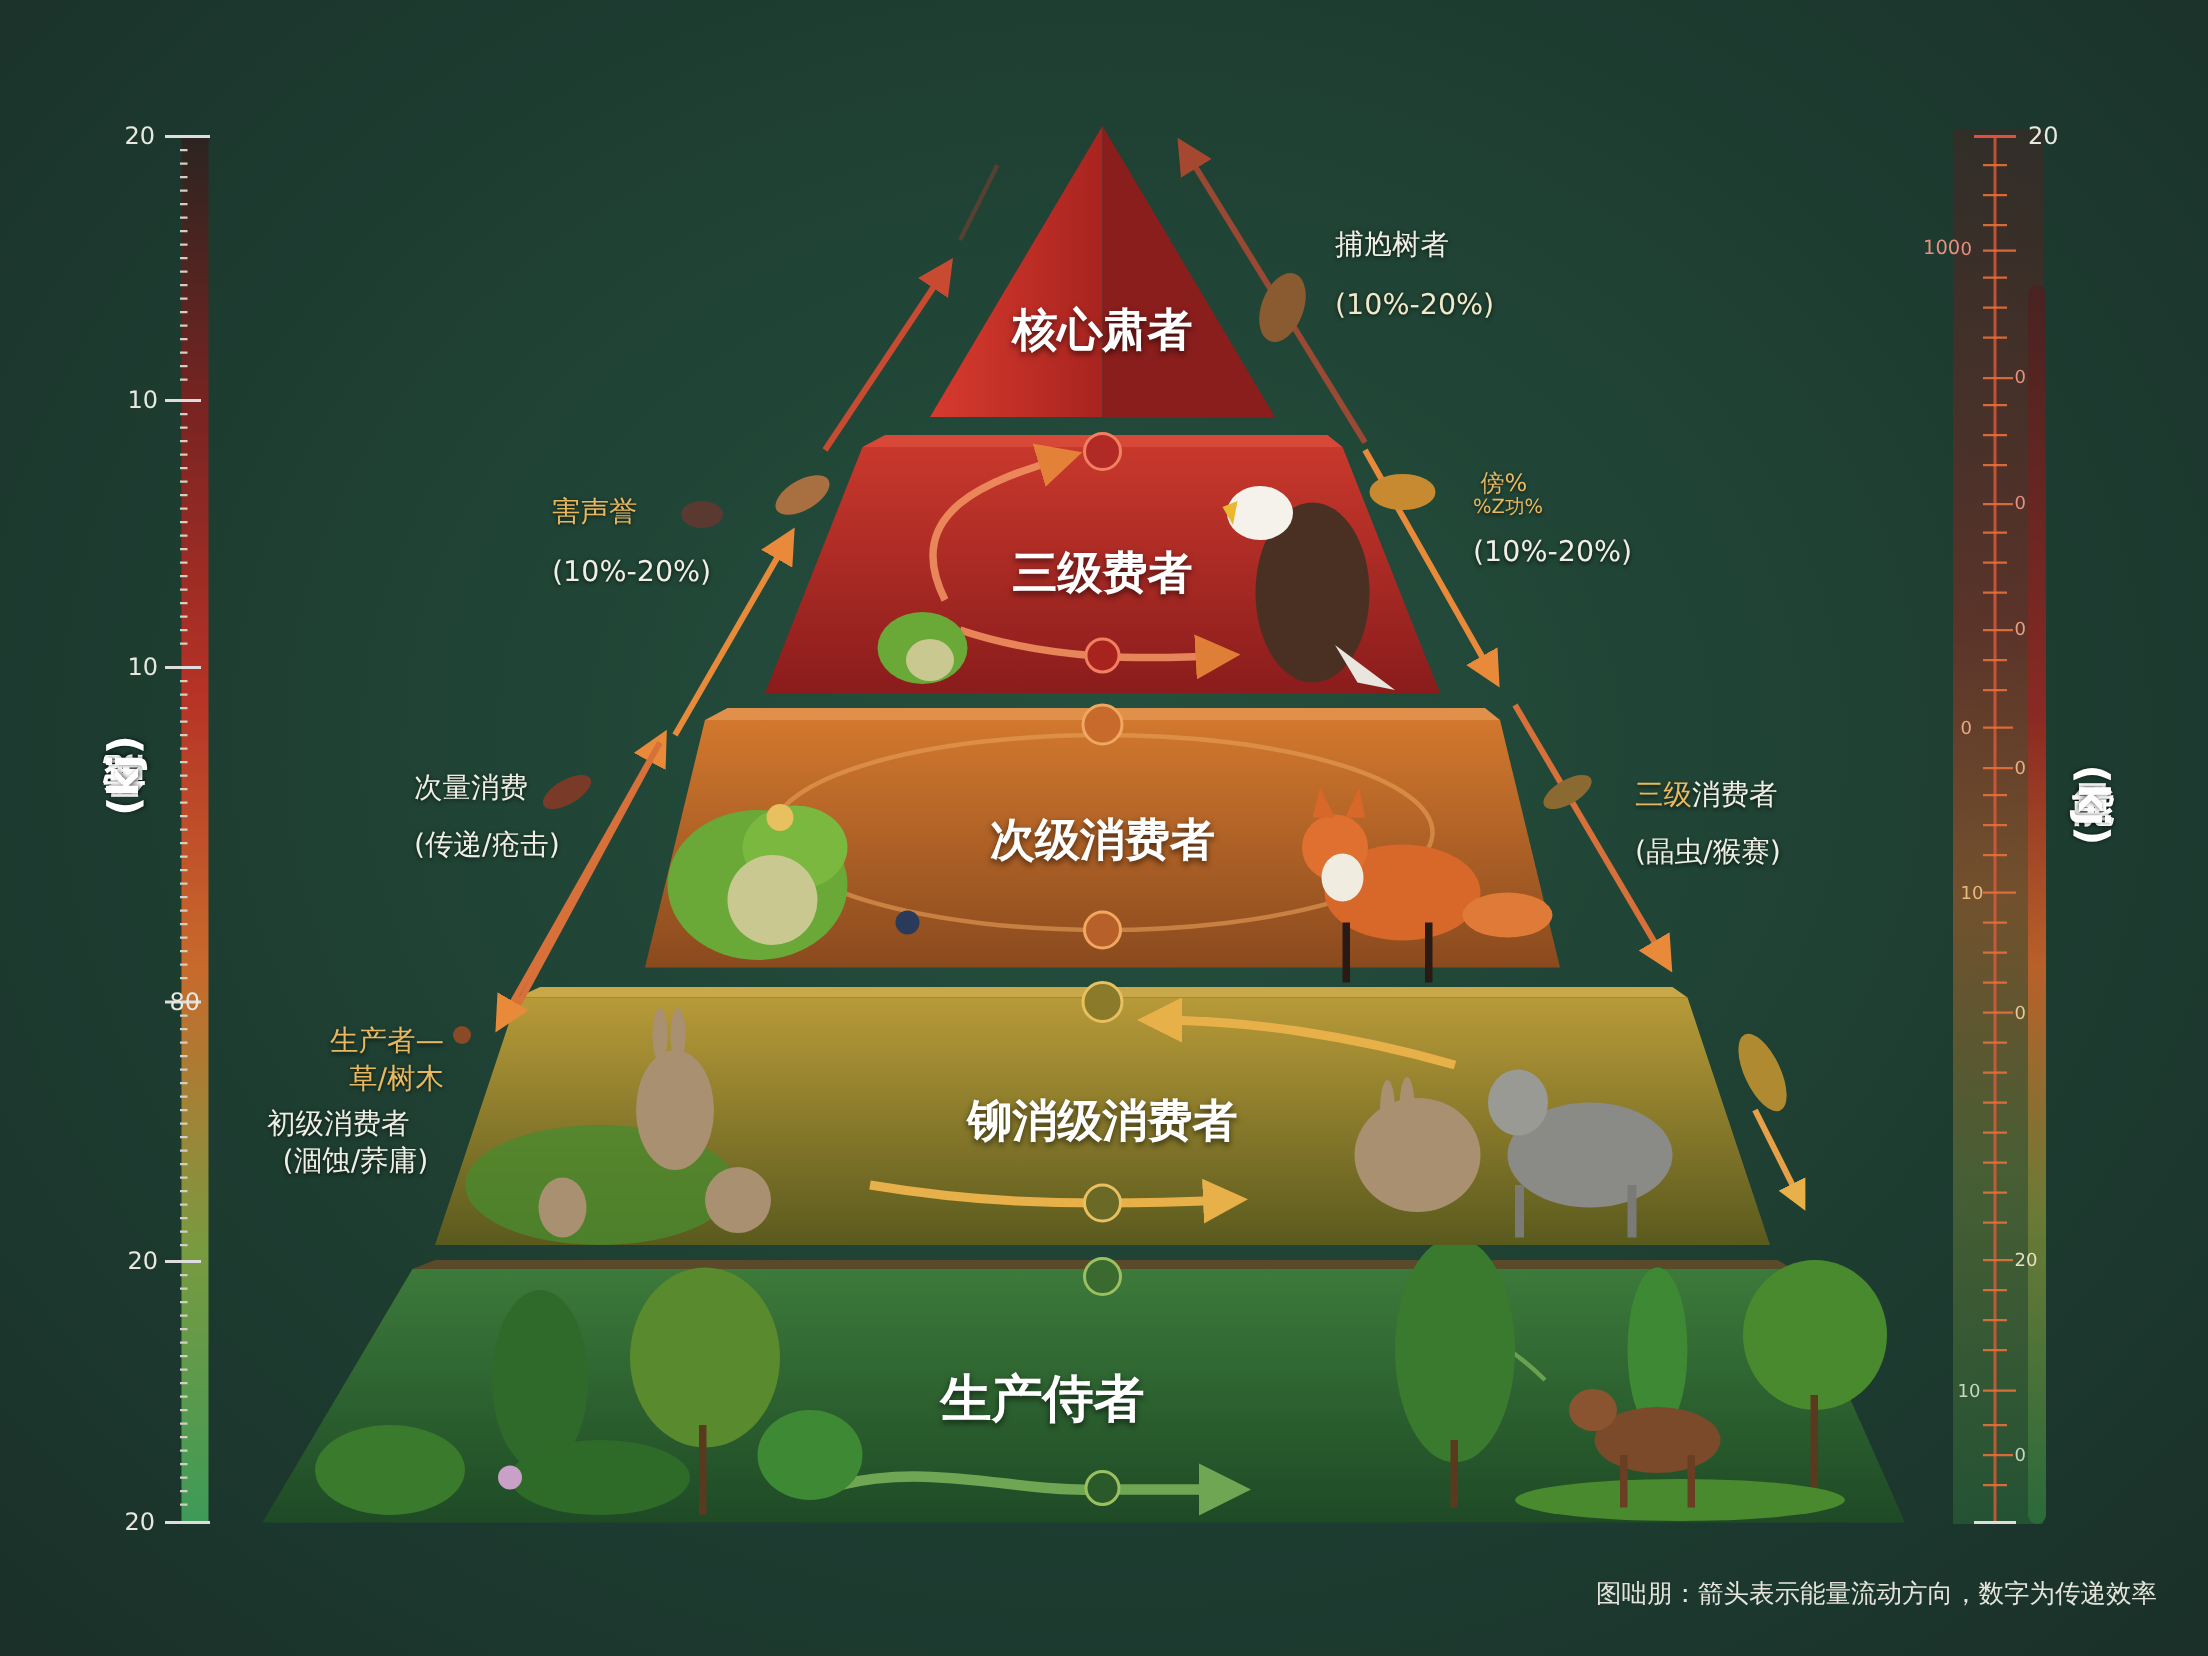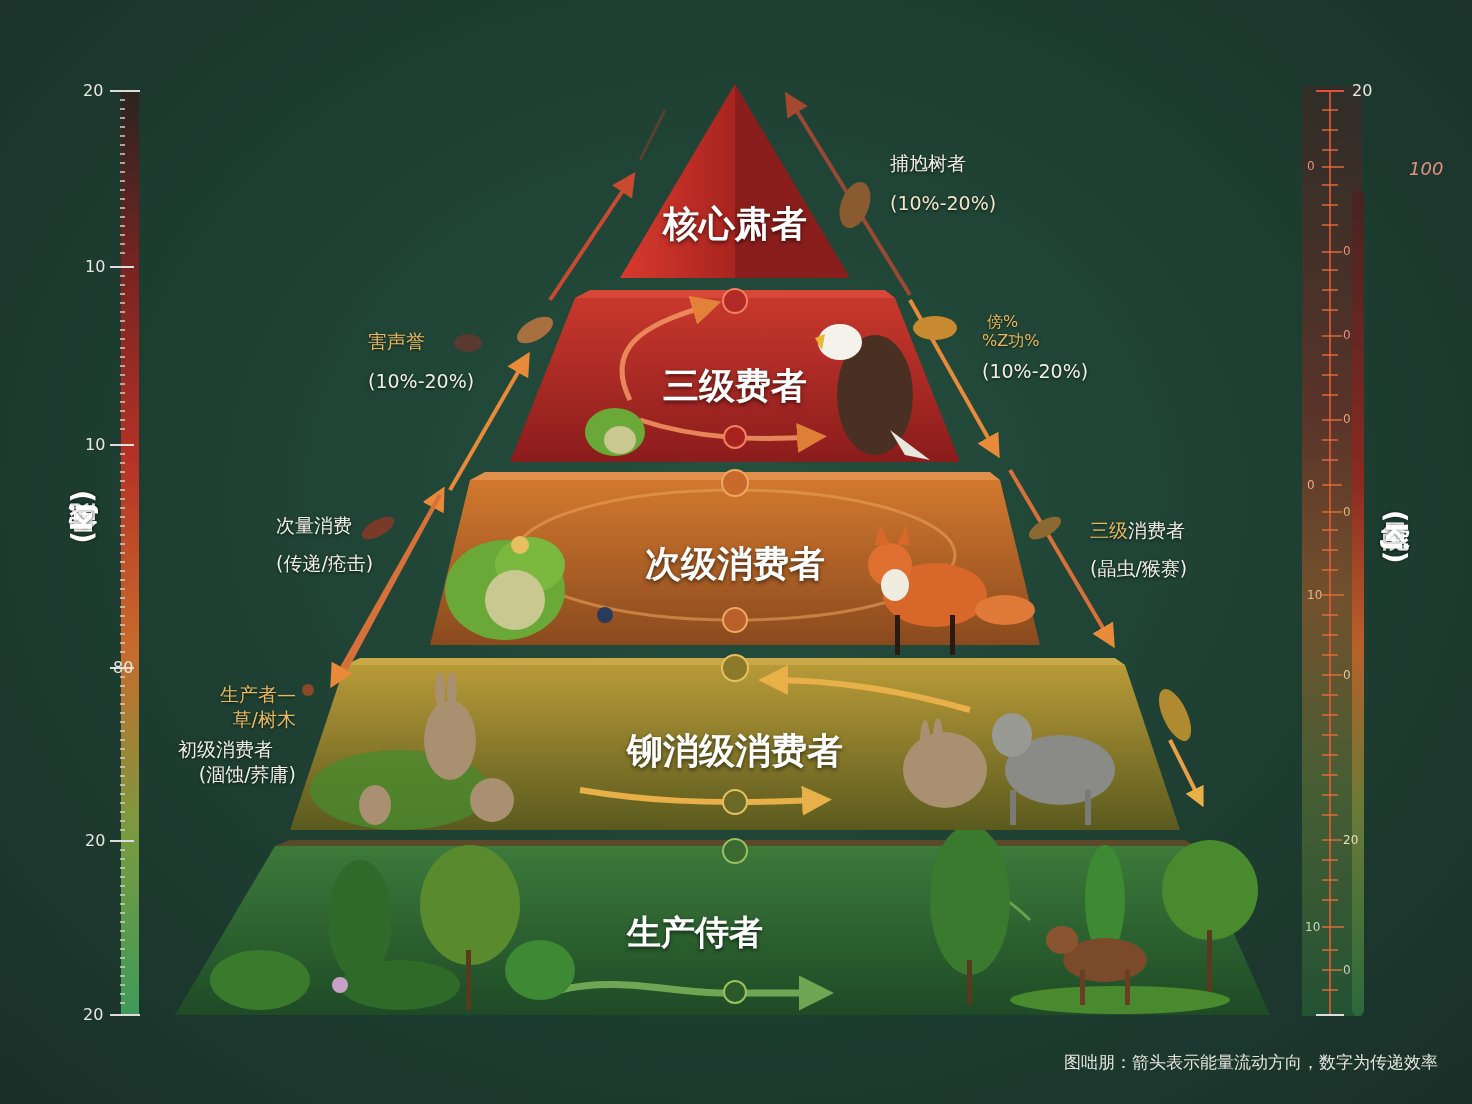--- a/index.html
+++ b/index.html
@@ -1,20 +1,20 @@
 <!DOCTYPE html>
 <html><head>
 <meta charset="utf-8">
 <style>
   html,body{margin:0;padding:0;}
   body{width:1472px;height:1104px;overflow:hidden;position:relative;
     background:radial-gradient(ellipse at 50% 45%,#25503e 0%,#1f4234 45%,#1a3029 100%);
     font-family:"DejaVu Sans","Liberation Sans",sans-serif;color:#eee;}
   svg.main{position:absolute;left:0;top:0;}
-  .tier-title{position:absolute;transform:translateX(-50%);font-size:36px;font-weight:bold;color:#fff;
+  .tier-title{position:absolute;transform:translateX(-50%);font-size:30px;font-weight:bold;color:#fff;
     text-shadow:0 2px 4px rgba(0,0,0,.6);white-space:nowrap;}
   .tick-label{position:absolute;font-size:16px;color:#e8e8e0;font-family:"DejaVu Sans",sans-serif;}
   .axis-title{position:absolute;font-size:28px;font-weight:bold;color:#fff;writing-mode:vertical-rl;
     text-shadow:0 1px 3px rgba(0,0,0,.6);}
   .left-axis-title{transform:rotate(180deg);}
   .side-label{position:absolute;font-size:19px;color:#f0efe6;line-height:1.6;text-shadow:0 1px 3px rgba(0,0,0,.7);white-space:nowrap;}
   .gold{color:#e8b860;}
   .footnote{position:absolute;right:34px;bottom:30px;font-size:17px;color:#e4e4dc;text-align:center;}
 </style>
 </head>
@@ -236,21 +236,21 @@
 
 <div class="tick-label" style="left:83px;top:81px;">20</div>
 <div class="tick-label" style="left:85px;top:257px;">10</div>
 <div class="tick-label" style="left:85px;top:435px;">10</div>
 <div class="tick-label" style="left:85px;top:658px;margin-left:28px;">80</div>
 <div class="tick-label" style="left:85px;top:831px;">20</div>
 <div class="tick-label" style="left:83px;top:1005px;">20</div>
 <div class="axis-title left-axis-title" style="left:64px;top:490px;">能量 (kj)</div>
 
 <div class="tick-label" style="left:1352px;top:81px;">20</div>
-<div class="tick-label" style="left:1409px;top:158px;font-size:18px;color:#e89080;font-style:italic;">100</div>
+<div class="tick-label" style="left:1282px;top:158px;font-size:13px;color:#e89080;">100</div>
 <div class="tick-label" style="left:1343px;top:244px;font-size:12px;color:#e89080;">0</div>
 <div class="tick-label" style="left:1343px;top:328px;font-size:12px;color:#e89080;">0</div>
 <div class="tick-label" style="left:1343px;top:412px;font-size:12px;color:#e8a080;">0</div>
 <div class="tick-label" style="left:1343px;top:505px;font-size:12px;color:#e8b080;">0</div>
 <div class="tick-label" style="left:1343px;top:668px;font-size:12px;color:#e8c890;">0</div>
 <div class="tick-label" style="left:1343px;top:833px;font-size:12px;color:#e8e0c0;">20</div>
 <div class="tick-label" style="left:1343px;top:963px;font-size:12px;color:#c8d8c0;">0</div>
 <div class="tick-label" style="left:1307px;top:159px;font-size:12px;color:#e89080;">0</div>
 <div class="tick-label" style="left:1307px;top:478px;font-size:12px;color:#e8a880;">0</div>
 <div class="tick-label" style="left:1307px;top:588px;font-size:12px;color:#e8b880;">10</div>
@@ -260,31 +260,31 @@
 <div class="side-label" style="left:890px;top:148px;">
   <div>捕尥树者</div>
   <div style="margin-top:10px;color:#f0e8c8;">(10%-20%)</div>
 </div>
 <div class="side-label" style="left:368px;top:326px;">
   <div class="gold">害声誉</div>
   <div style="margin-top:10px;">(10%-20%)</div>
 </div>
 <div class="side-label" style="left:982px;top:312px;line-height:1.2;">
   <div class="gold" style="font-size:16px;margin-left:5px;">傍%</div>
-  <div class="gold" style="font-size:16px;">%Z功%</div>
+  <div class="gold" style="font-size:13px;">%Z功%</div>
   <div style="margin-top:10px;">(10%-20%)</div>
 </div>
 <div class="side-label" style="left:276px;top:510px;">
   <div>次量消费</div>
   <div style="margin-top:8px;">(传递/疮击)</div>
 </div>
 <div class="side-label" style="left:1090px;top:515px;">
   <div><span class="gold">三级</span><span>消费者</span></div>
   <div style="margin-top:8px;text-align:center;">(晶虫/猴赛)</div>
 </div>
 <div class="side-label" style="left:178px;top:682px;line-height:1.3;text-align:right;width:118px;">
   <div class="gold">生产者—</div>
   <div class="gold">草/树木</div>
   <div style="margin-top:6px;text-align:left;">初级消费者</div>
-  <div style="text-align:right;">(涸蚀/荞庸)</div>
+  <div style="text-align:center;">(涸蚀/荞庸)</div>
 </div>
 
 <div class="footnote">图咄朋：箭头表示能量流动方向，数字为传递效率</div>
 
 </body></html>

